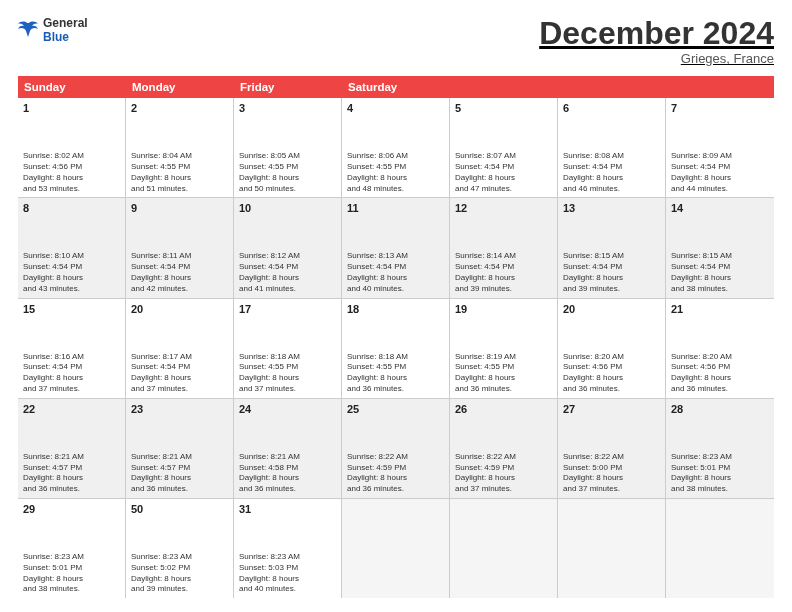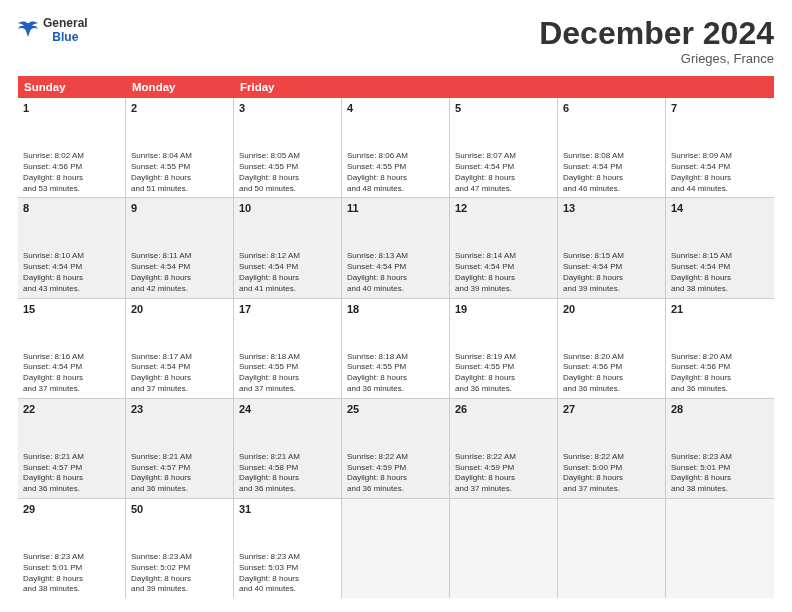--- a/index.html
+++ b/index.html
@@ -23,20 +23,21 @@
       align-items: flex-start;
       margin-bottom: 10px;
     }
     .logo {
       display: flex;
       align-items: center;
       gap: 4px;
     }
     .title-block {
       text-align: right;
+      text-decoration: underline;
     }
     .month-title {
       font-size: 32px;
       font-weight: bold;
       color: #333;
       line-height: 1.1;
     }
     .subtitle {
       font-size: 13px;
       color: #555;
@@ -108,35 +109,36 @@
 
 <div class="page">
   <div class="header">
     <div class="logo">
   <div style="display:flex;align-items:center;gap:3px;">
     <svg width="22" height="22" viewBox="0 0 22 22">
       <path d="M11 4 C13 2, 18 2, 20 5 C18 4, 15 5, 14 7 C16 6, 19 7, 20 10 C17 8, 13 9, 12 12 L10 18 L8 12 C7 9, 3 8, 0 10 C1 7, 4 6, 6 7 C5 5, 2 4, 0 5 C2 2, 7 2, 9 4 Z" fill="#2060c0"></path>
     </svg>
     <div style="font-size:12px;font-weight:bold;line-height:1.2;">
       <div style="color:#333;">General</div>
-      <div style="color:#1a5cb5;text-align:center;">Blue</div>
+      <div style="color:#1a5cb5;">Blue</div>
     </div>
   </div>
 </div>
     <div class="title-block">
       <div class="month-title">December 2024</div>
       <div class="subtitle">Grieges, France</div>
     </div>
   </div>
 
   <div class="calendar">
     <div class="cal-header" id="cal-header-row">
         <div class="cal-header-cell">Sunday</div>
         <div class="cal-header-cell">Monday</div>
         <div class="cal-header-cell">Friday</div>
+        <div class="cal-header-cell">Saturday</div>
       </div>
     <div class="cal-body" id="cal-body">
         <div class="cal-row">
           <div class="cal-cell">
             <div class="day-num">1</div>
             <div class="cell-text">Sunrise: 8:02 AM<br>Sunset: 4:56 PM<br>Daylight: 8 hours<br>and 53 minutes.</div>
           </div>
           <div class="cal-cell">
             <div class="day-num">2</div>
             <div class="cell-text">Sunrise: 8:04 AM<br>Sunset: 4:55 PM<br>Daylight: 8 hours<br>and 51 minutes.</div>

